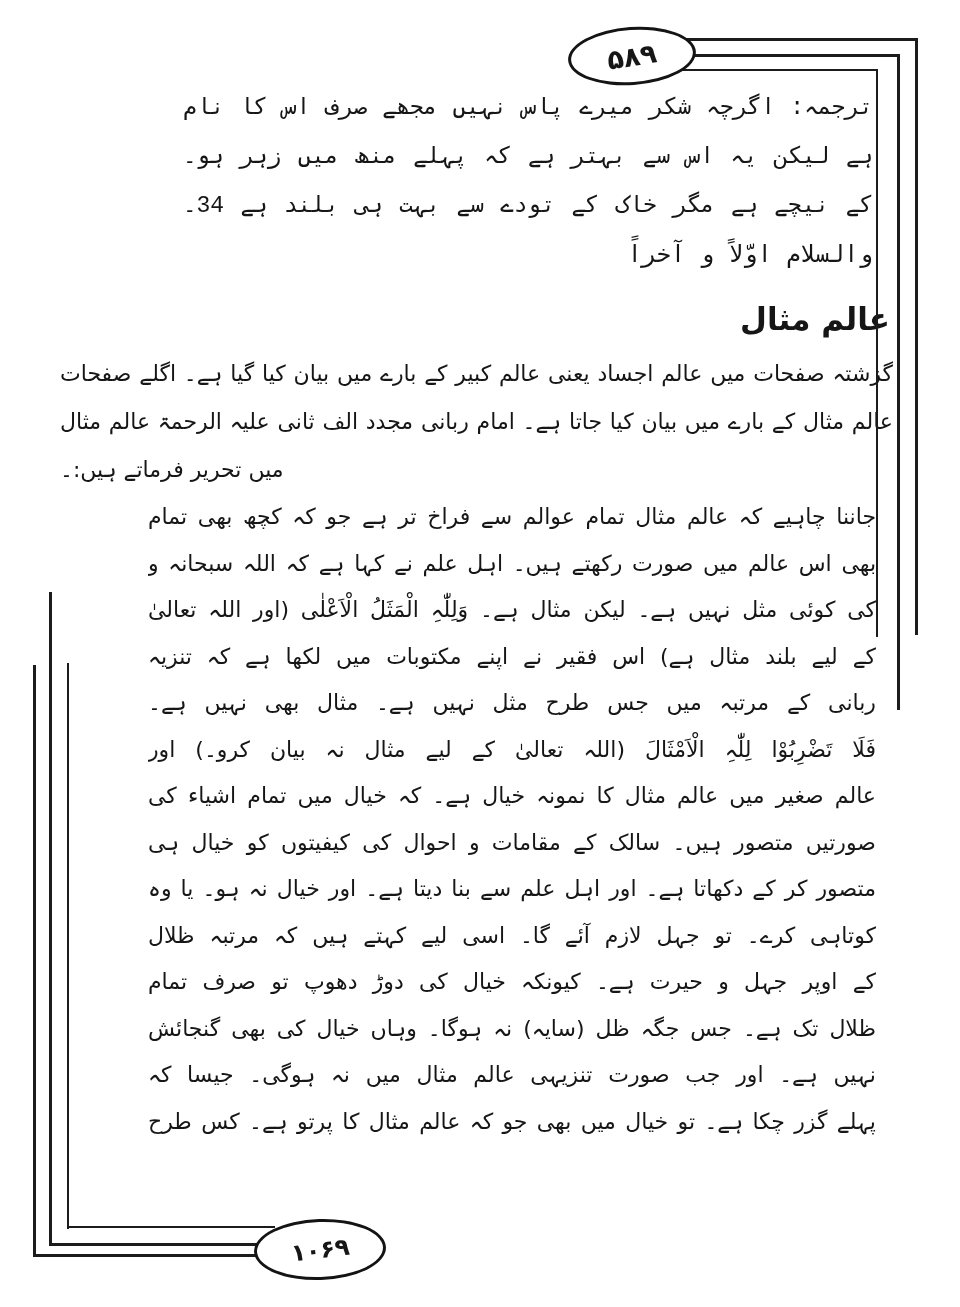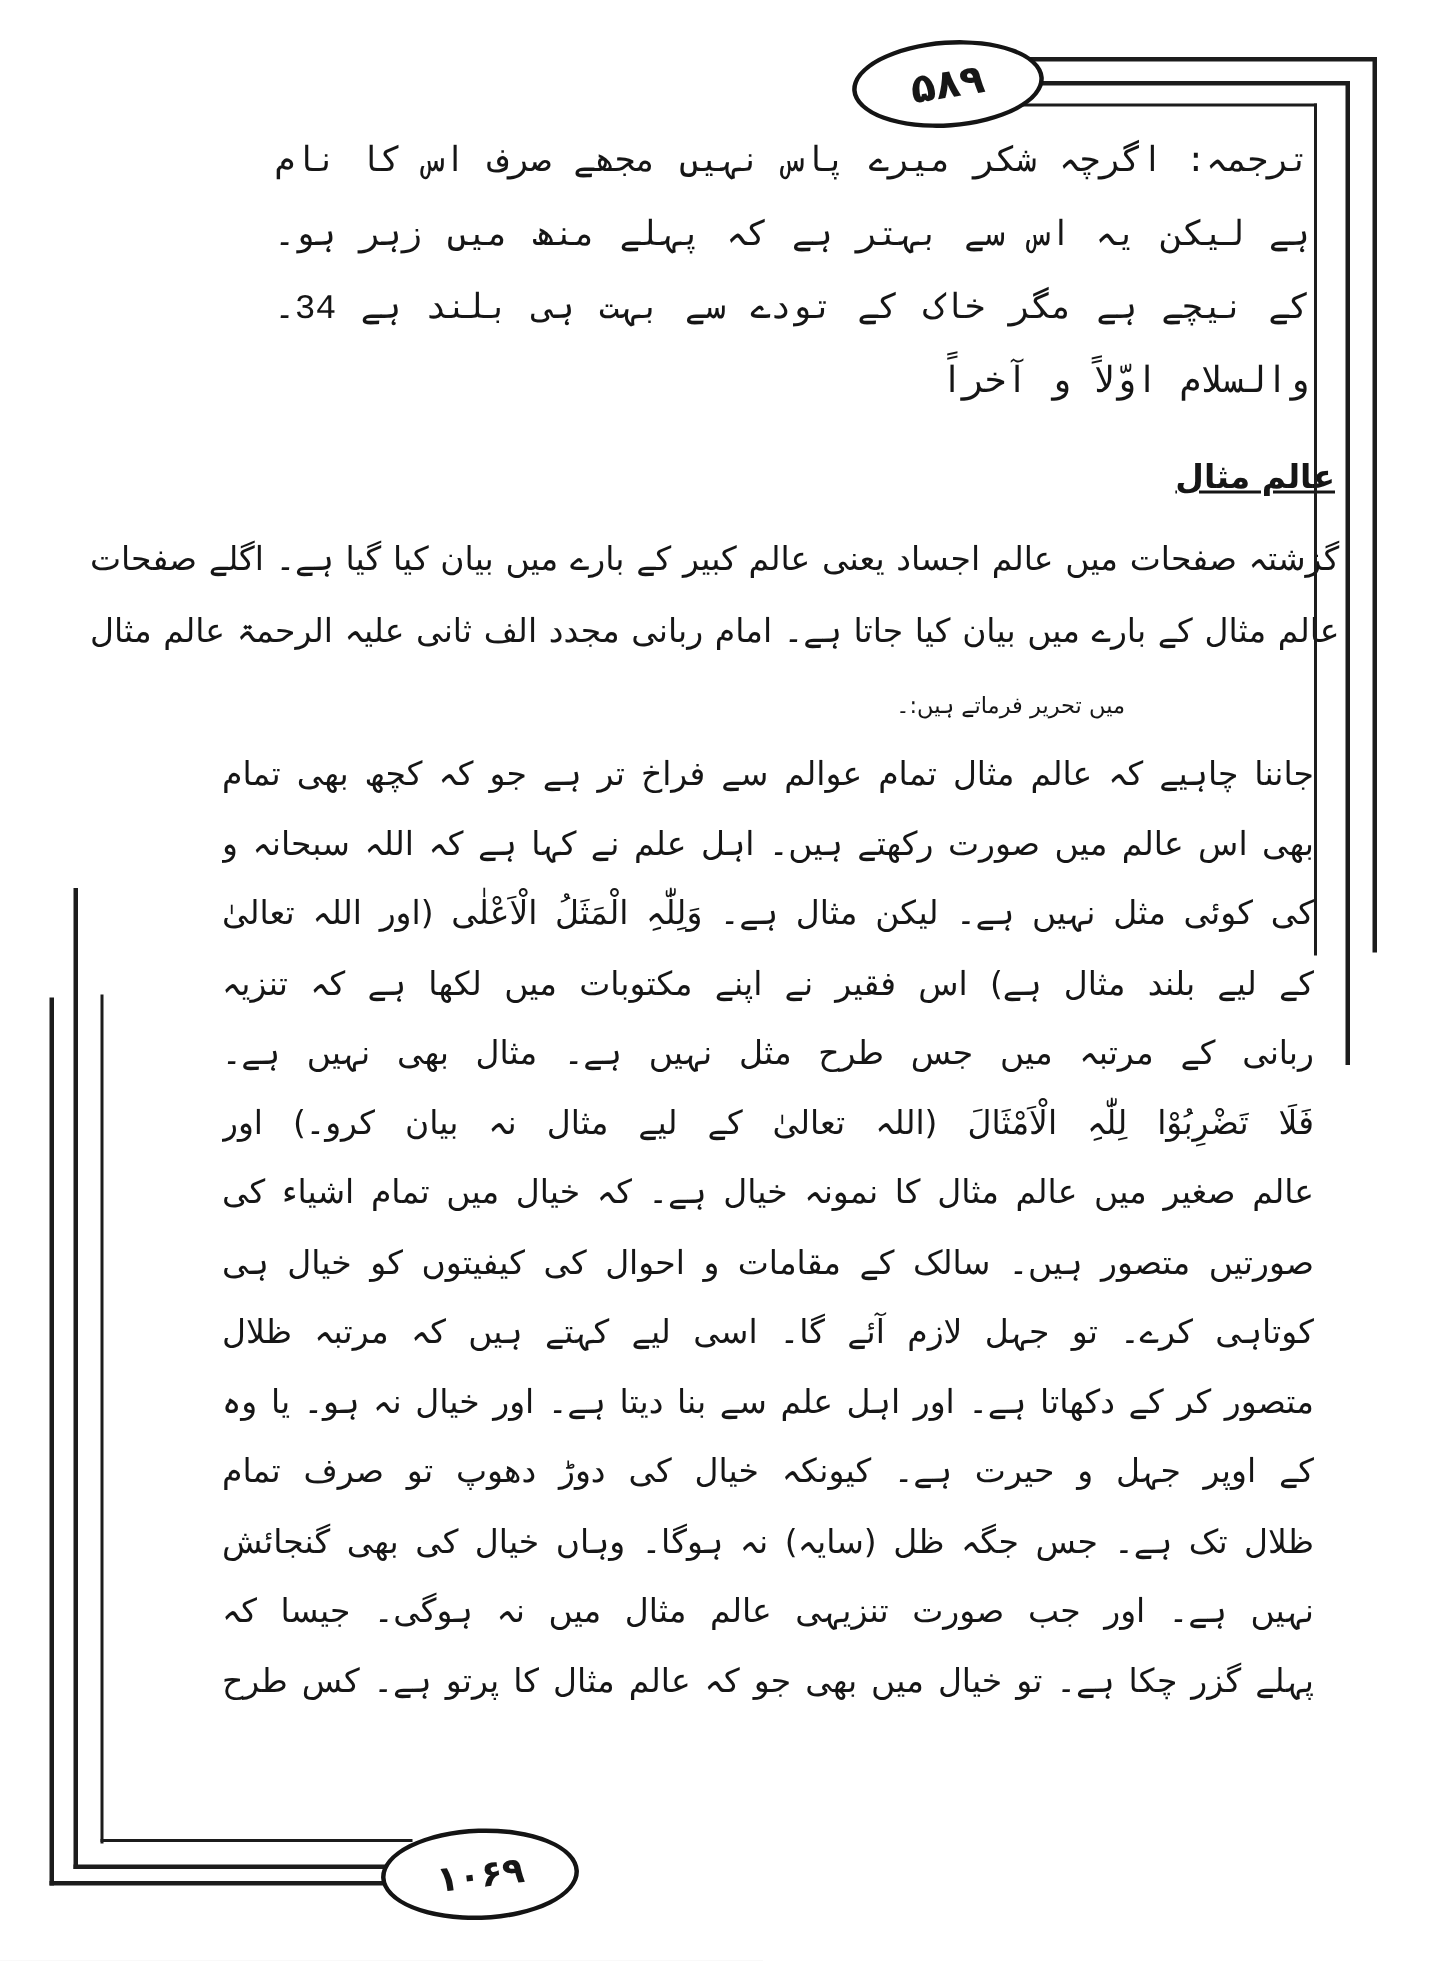--- a/index.html
+++ b/index.html
@@ -53,28 +53,27 @@
     overflow:hidden; white-space:normal;
   }
   #p1 .tline    { line-height:49px;   height:49px;   font-size:23px; }
   #p2 .tline    { line-height:48px;   height:48px;   font-size:22px; }
   #quote .tline { line-height:46.5px; height:46.5px; font-size:22px; }
   .closing {
     direction:rtl; padding-left:190px;
     line-height:50px; height:50px; font-size:24px;
   }
   .lastline {
-    direction:rtl; text-align:right; padding-right:143px;
-    line-height:48px; height:48px; font-size:15px;
+    direction:rtl; text-align:left; padding-right:143px;
+    line-height:48px; height:48px; font-size:22px;
   }
   #heading {
     position:absolute; top:292px; right:70px;
-    direction:rtl; font-size:22px; font-weight:bold;
+    direction:rtl; font-size:31px; font-weight:bold;
     line-height:54px;
-    text-decoration:underline;
   }
 </style>
 </head>
 <body>
 
 <div class="page">
 
   <div class="bl" id="tr-h1"></div>
   <div class="bl" id="tr-h2"></div>
   <div class="bl" id="tr-h3"></div>
@@ -118,22 +117,22 @@
   <div class="tblock" id="quote">
     <div>
         <div class="tline">جاننا چاہیے کہ عالم مثال تمام عوالم سے فراخ تر ہے جو کہ کچھ بھی تمام عوالم</div>
         <div class="tline">بھی اس عالم میں صورت رکھتے ہیں۔ اہل علم نے کہا ہے کہ اللہ سبحانہ و تعالیٰ</div>
         <div class="tline">کی کوئی مثل نہیں ہے۔ لیکن مثال ہے۔ وَلِلّٰہِ الْمَثَلُ الْاَعْلٰی (اور اللہ تعالیٰ</div>
         <div class="tline">کے لیے بلند مثال ہے) اس فقیر نے اپنے مکتوبات میں لکھا ہے کہ تنزیہ</div>
         <div class="tline">ربانی کے مرتبہ میں جس طرح مثل نہیں ہے۔ مثال بھی نہیں ہے۔</div>
         <div class="tline">فَلَا تَضْرِبُوْا لِلّٰہِ الْاَمْثَالَ (اللہ تعالیٰ کے لیے مثال نہ بیان کرو۔) اور</div>
         <div class="tline">عالم صغیر میں عالم مثال کا نمونہ خیال ہے۔ کہ خیال میں تمام اشیاء کی</div>
         <div class="tline">صورتیں متصور ہیں۔ سالک کے مقامات و احوال کی کیفیتوں کو خیال ہی</div>
+        <div class="tline">متصور کر کے دکھاتا ہے۔ اور اہل علم سے بنا دیتا ہے۔ اور خیال نہ ہو۔ یا وہ</div>
         <div class="tline">کوتاہی کرے۔ تو جہل لازم آئے گا۔ اسی لیے کہتے ہیں کہ مرتبہ ظلال</div>
-        <div class="tline">متصور کر کے دکھاتا ہے۔ اور اہل علم سے بنا دیتا ہے۔ اور خیال نہ ہو۔ یا وہ</div>
         <div class="tline">کے اوپر جہل و حیرت ہے۔ کیونکہ خیال کی دوڑ دھوپ تو صرف تمام</div>
         <div class="tline">ظلال تک ہے۔ جس جگہ ظل (سایہ) نہ ہوگا۔ وہاں خیال کی بھی گنجائش</div>
         <div class="tline">نہیں ہے۔ اور جب صورت تنزیہی عالم مثال میں نہ ہوگی۔ جیسا کہ</div>
         <div class="tline">پہلے گزر چکا ہے۔ تو خیال میں بھی جو کہ عالم مثال کا پرتو ہے۔ کس طرح</div>
       </div>
   </div>
 
 </div>
 
 </body></html>

